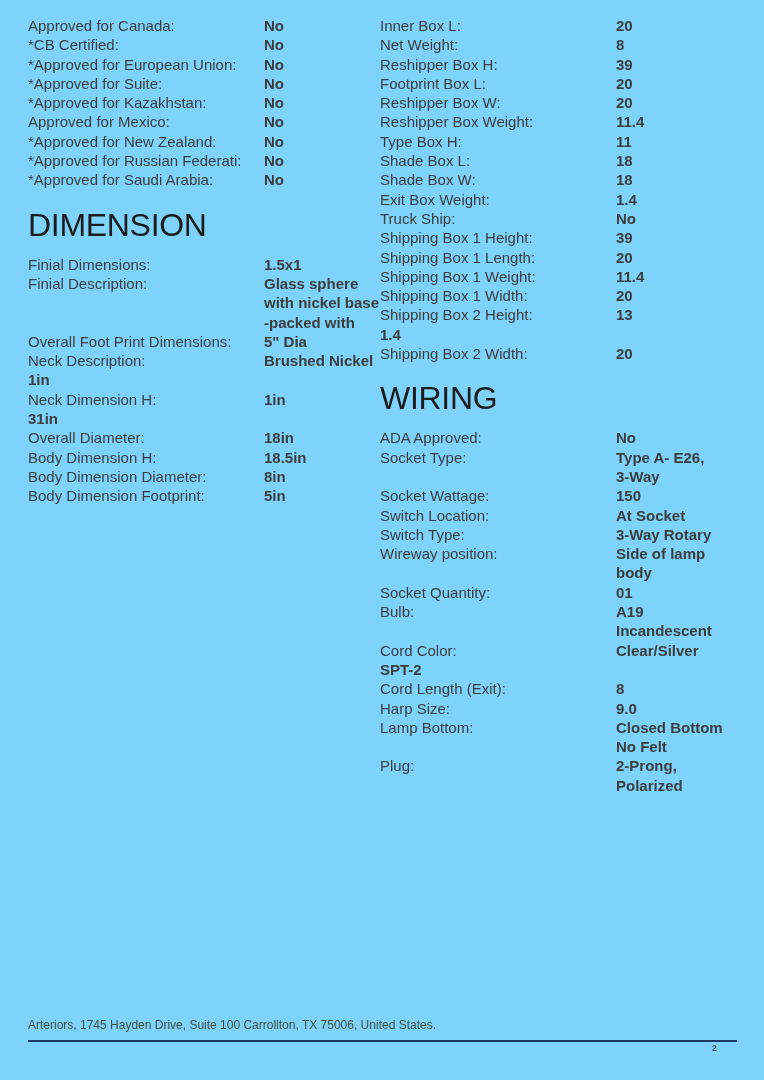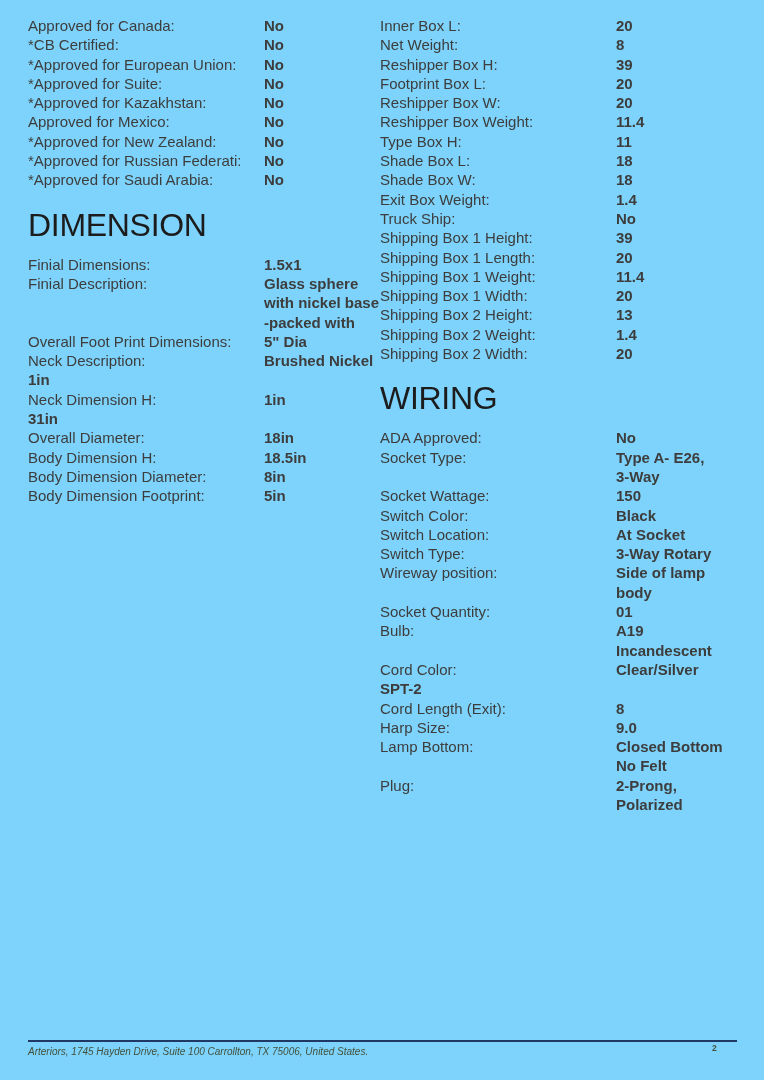--- a/index.html
+++ b/index.html
@@ -38,24 +38,23 @@
     margin: 20px 0 15px 0;
   }
   .footer-rule {
     position: absolute;
     left: 28px; top: 1040px;
     width: 709px; height: 2px;
     background: #1f3864;
   }
   .footer-text {
     position: absolute;
-    left: 28px; top: 1046px;
-    font-size: 10px;
+    left: 28px; top: 1018px;
+    font-size: 12px;
     color: #42503b;
-    font-style: italic;
   }
   .page-number {
     position: absolute;
     left: 712px; top: 1043px;
     font-size: 8.5px;
     font-weight: 700;
     color: #42503b;
   }
 </style>
 </head>
@@ -283,21 +282,20 @@
             <div>20</div>
           </div>
         </div>
         <div class="row">
           <div class="lab">Shipping Box 2 Height:</div>
           <div class="val">
             <div>13</div>
           </div>
         </div>
         <div class="row">
-          <div class="lab">Shipping Box 2 Weight:</div>
           <div class="val">
             <div>1.4</div>
           </div>
         </div>
         <div class="row">
           <div class="lab">Shipping Box 2 Width:</div>
           <div class="val">
             <div>20</div>
           </div>
         </div>
@@ -317,26 +315,20 @@
             <div>3-Way</div>
           </div>
         </div>
         <div class="row">
           <div class="lab">Socket Wattage:</div>
           <div class="val">
             <div>150</div>
           </div>
         </div>
         <div class="row">
-          <div class="lab">Switch Color:</div>
-          <div class="val">
-            <div>Black</div>
-          </div>
-        </div>
-        <div class="row">
           <div class="lab">Switch Location:</div>
           <div class="val">
             <div>At Socket</div>
           </div>
         </div>
         <div class="row">
           <div class="lab">Switch Type:</div>
           <div class="val">
             <div>3-Way Rotary</div>
           </div>

